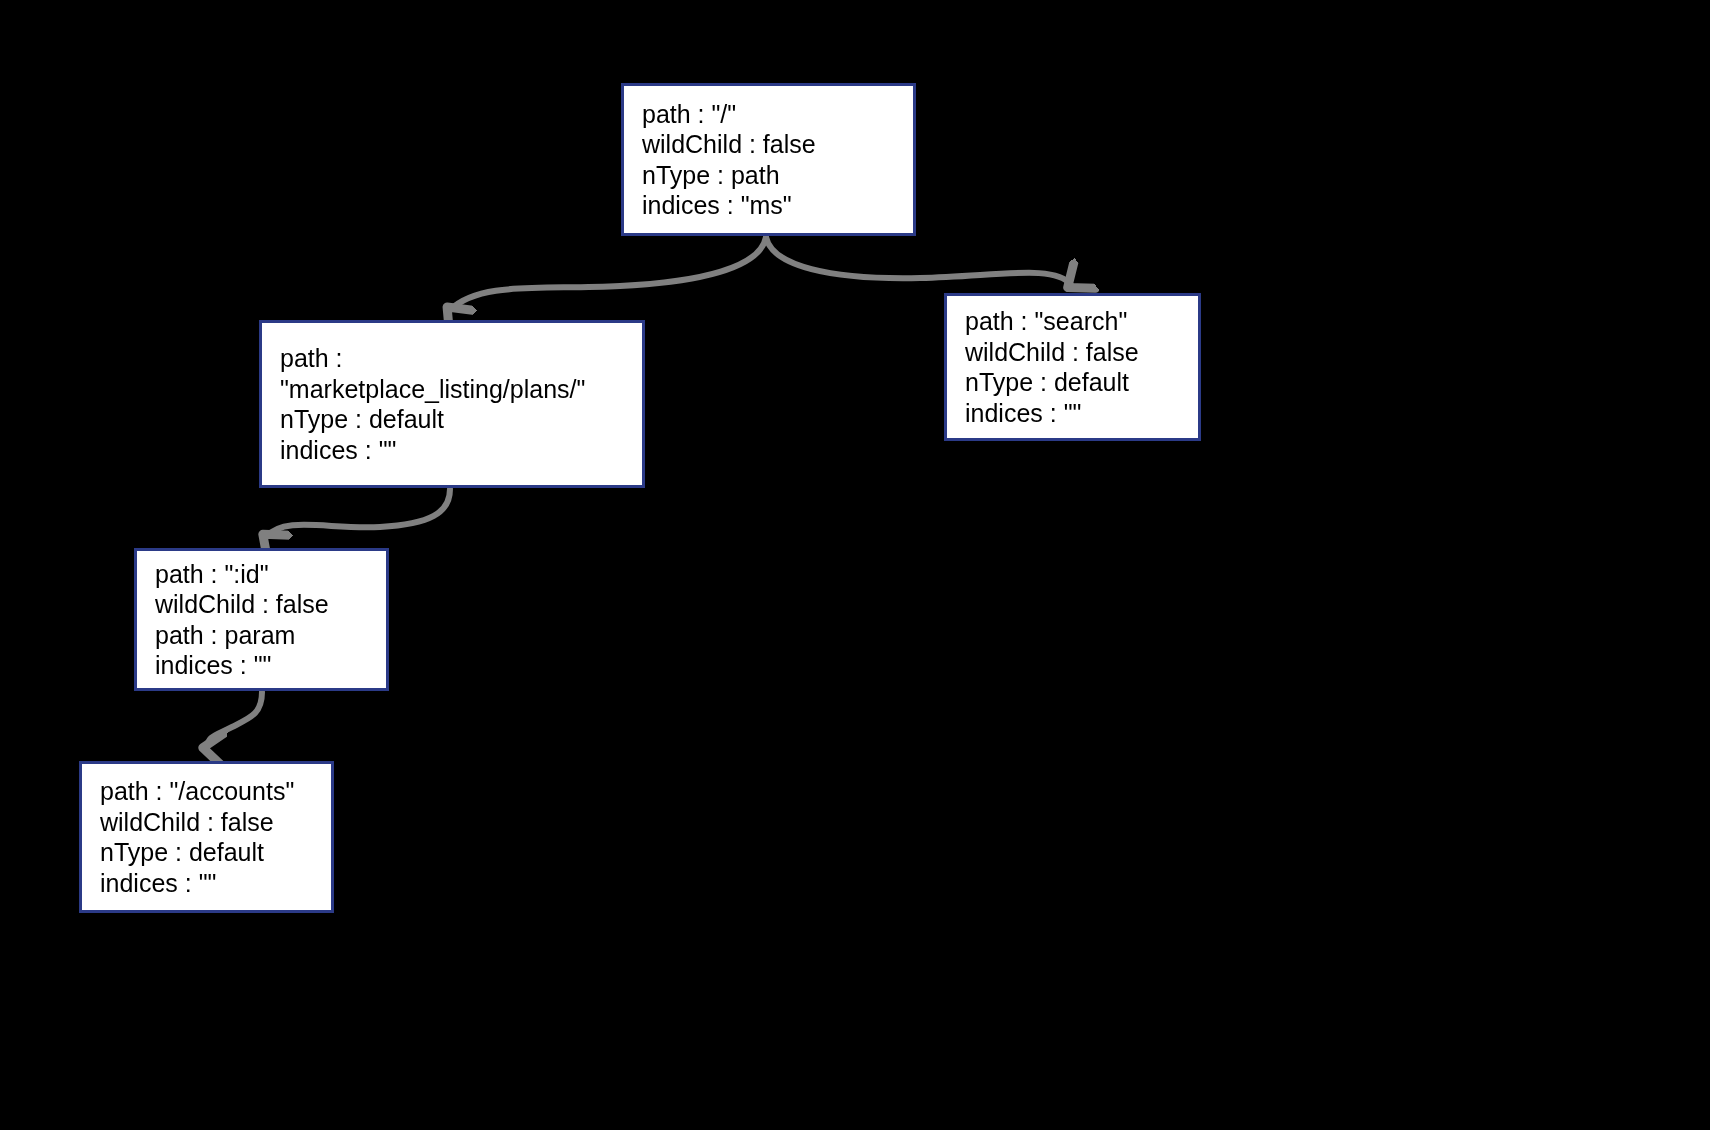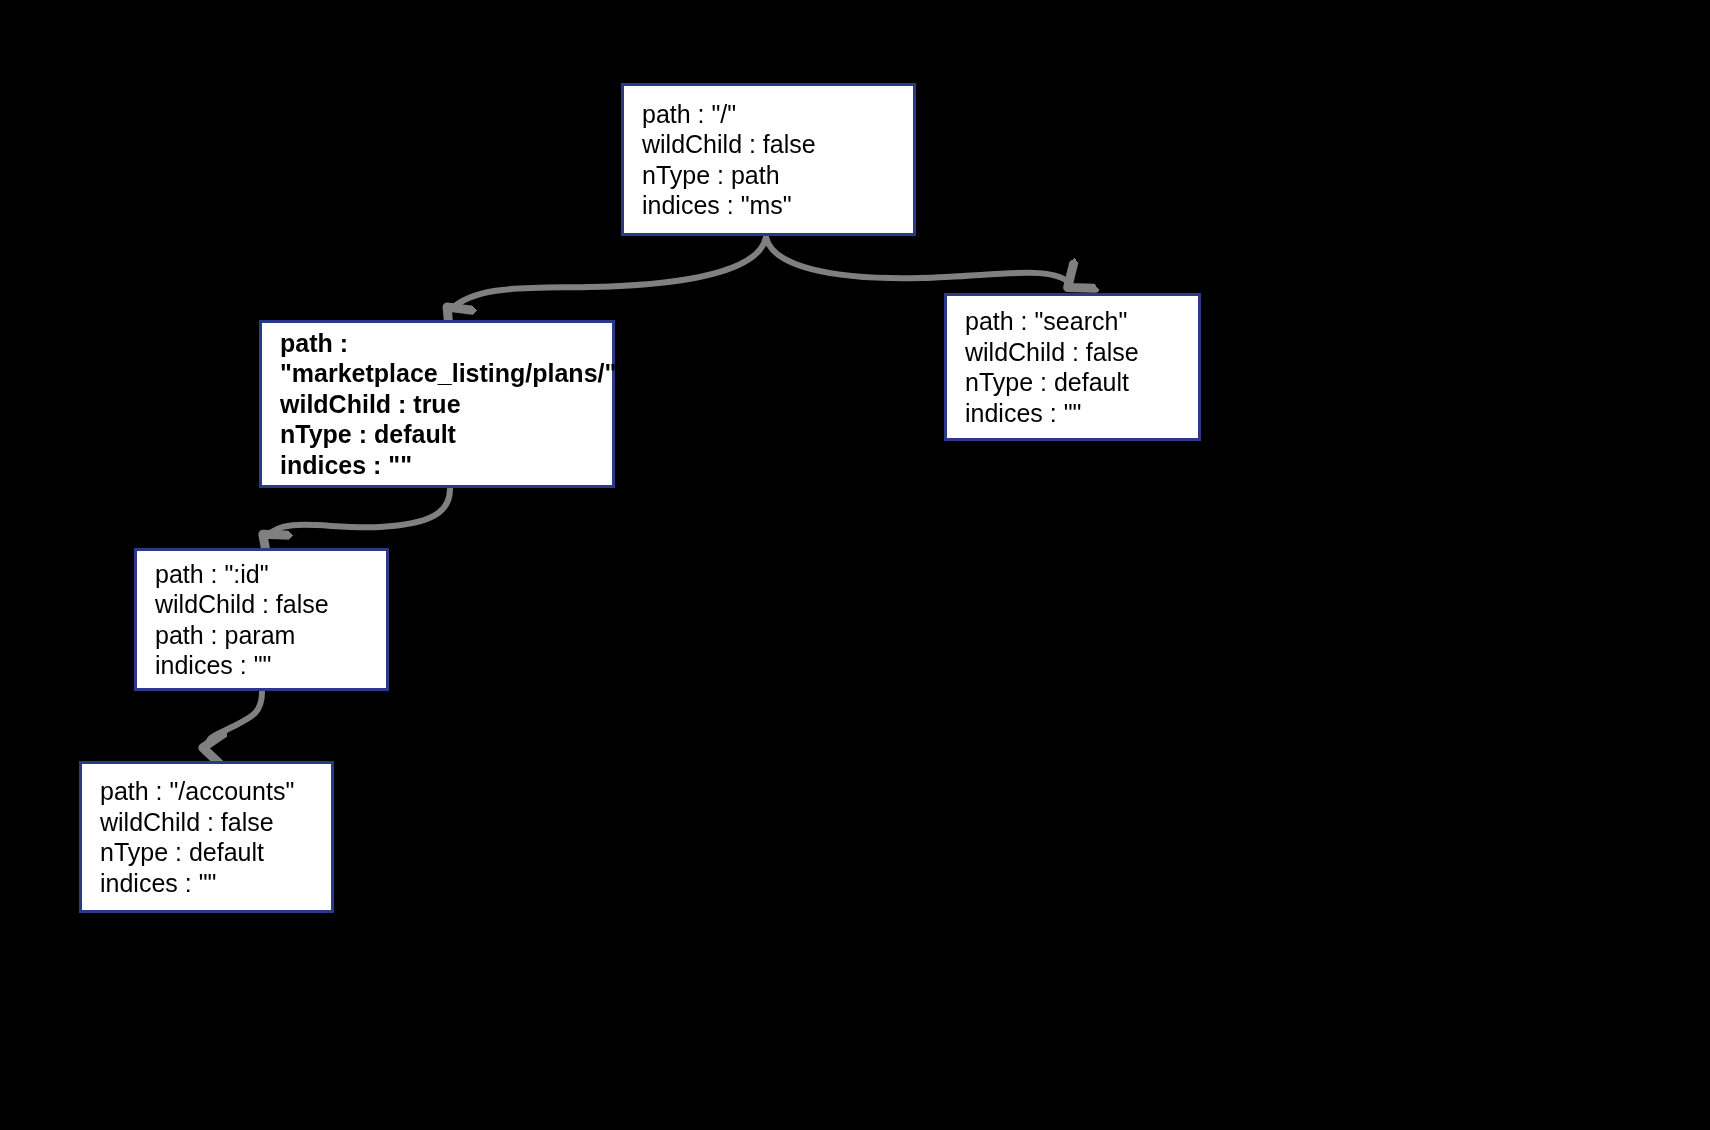--- a/index.html
+++ b/index.html
@@ -66,24 +66,23 @@
     <path d="M 262 692 C 262 714 250 718 232 727 C 214 736 208 736 207 748" fill="none" stroke="#808080" stroke-width="6" stroke-linecap="round" marker-end="url(#arrowhead)"></path>
   </svg>
 
   <div class="node" style="left:621px; top:83px; width:295px; height:153px;">
     <div class="node-line">path : "/"</div>
     <div class="node-line">wildChild : false</div>
     <div class="node-line">nType : path</div>
     <div class="node-line">indices : "ms"</div>
   </div>
 
-  <div class="node" style="left:259px; top:320px; width:356px; height:168px;font-weight:bold;">
+  <div class="node" style="left:259px; top:320px; width:386px; height:168px;">
     <div class="node-line">path :</div>
     <div class="node-line wrapline">"marketplace_listing/plans/"</div>
-    <div class="node-line">wildChild : true</div>
     <div class="node-line">nType : default</div>
     <div class="node-line">indices : ""</div>
   </div>
 
   <div class="node" style="left:944px; top:293px; width:257px; height:148px;">
     <div class="node-line">path : "search"</div>
     <div class="node-line">wildChild : false</div>
     <div class="node-line">nType : default</div>
     <div class="node-line">indices : ""</div>
   </div>

